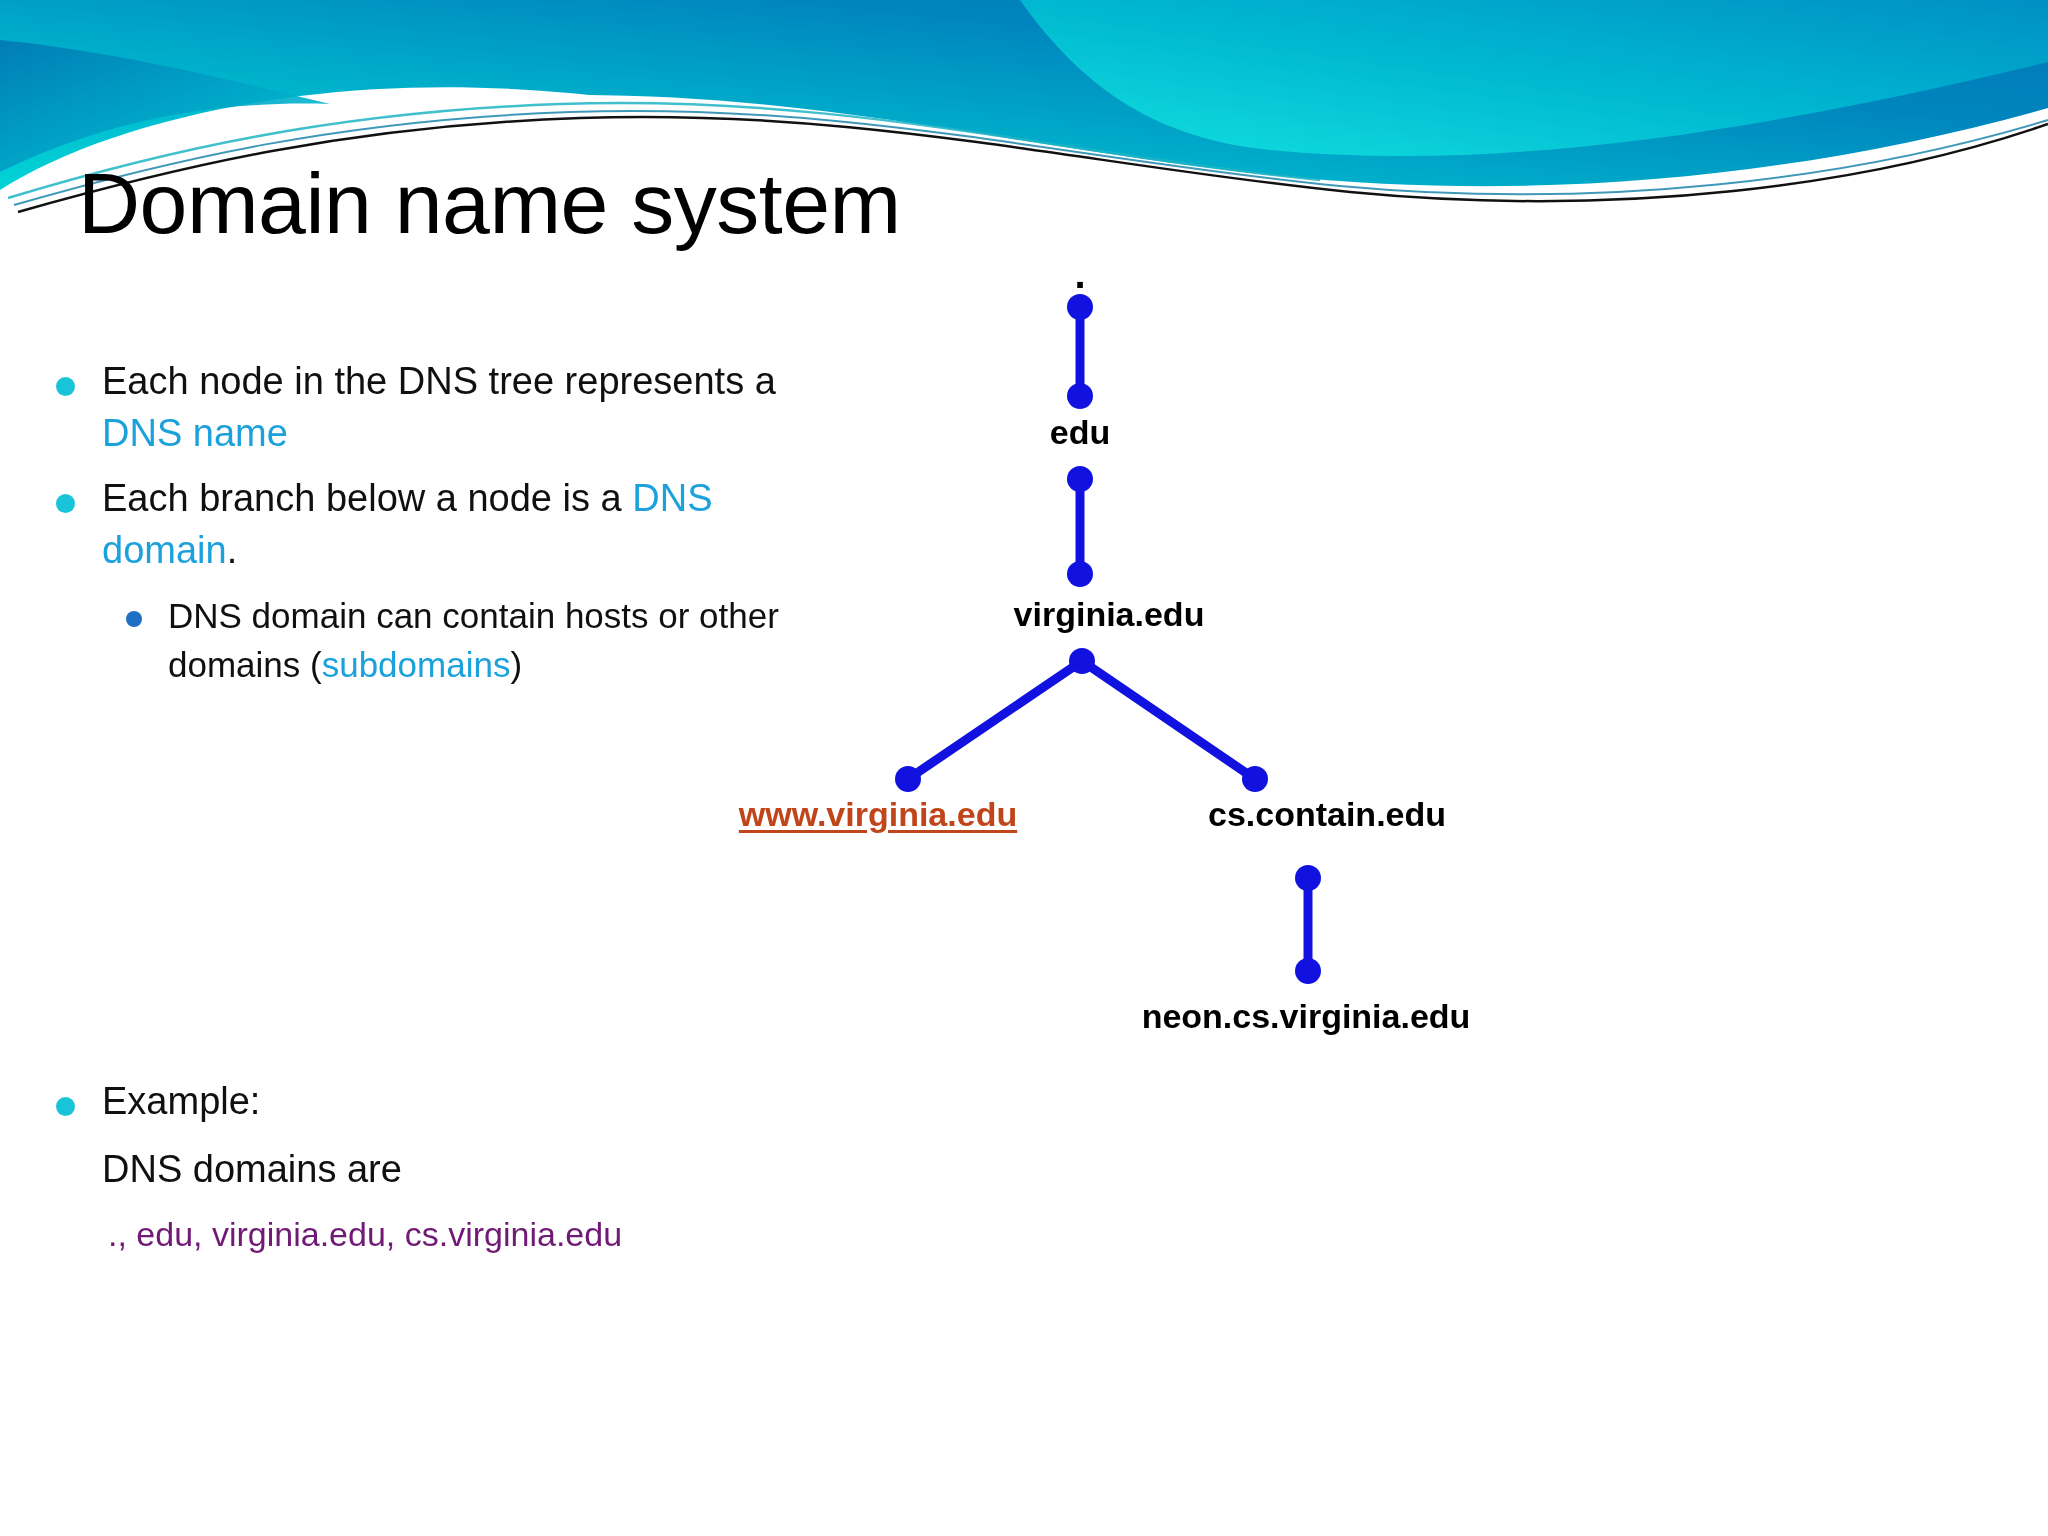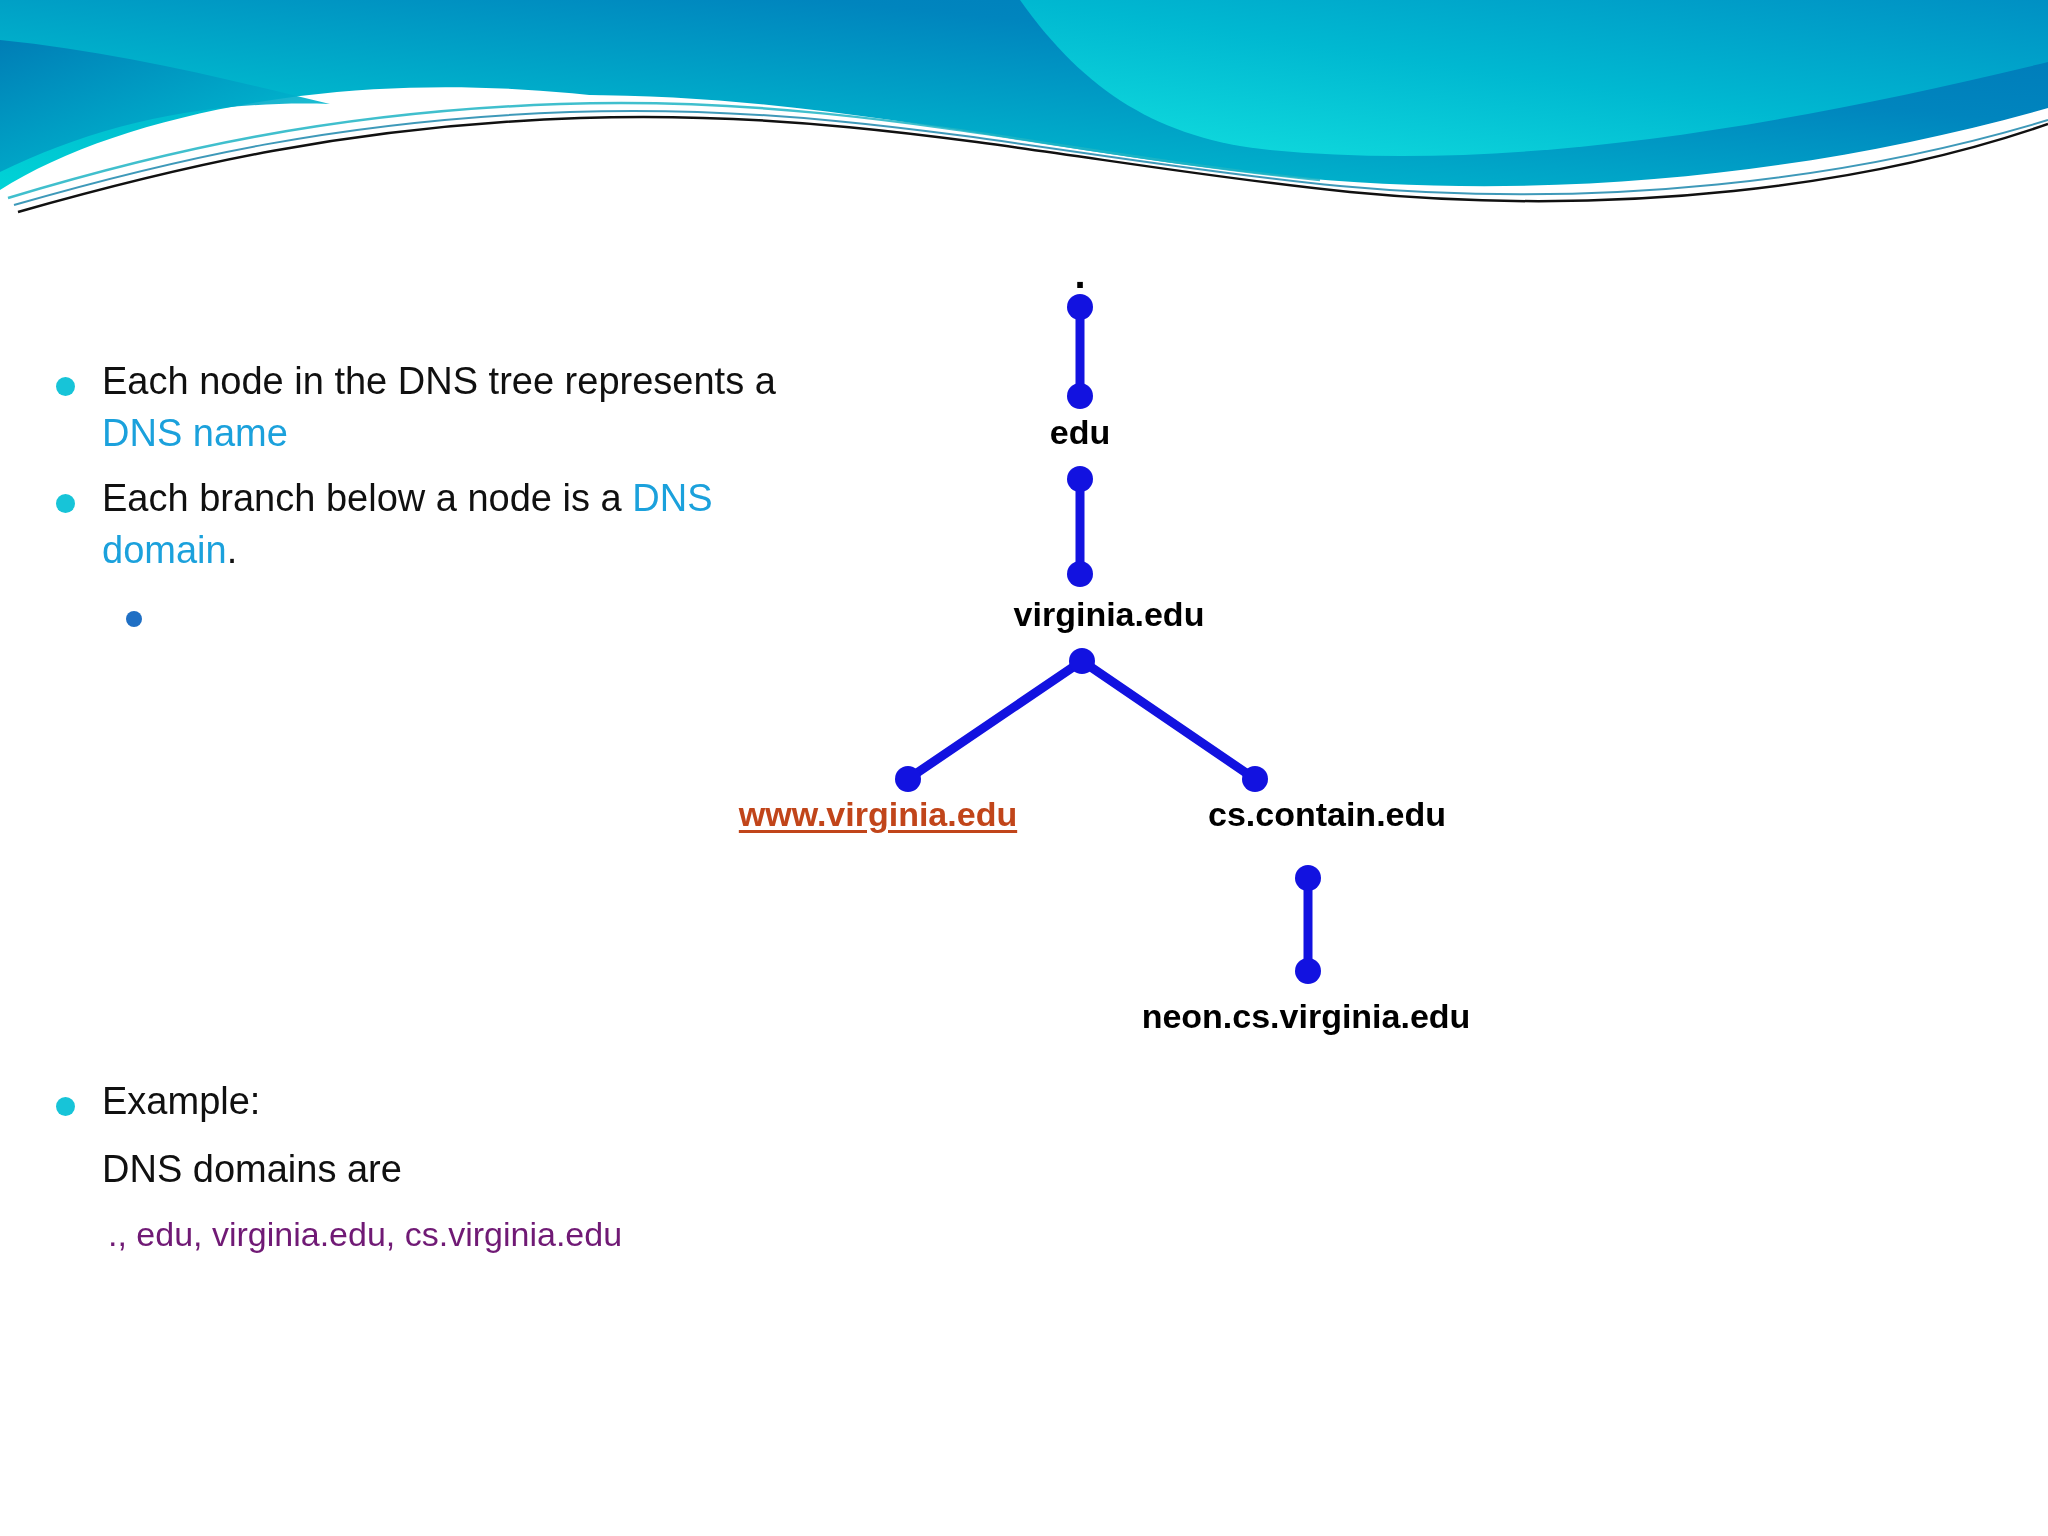--- a/index.html
+++ b/index.html
@@ -200,35 +200,37 @@
 
       <path d="M0,196 C120,150 290,104 520,96 C800,86 1020,150 1280,176 C1560,204 1820,172 2048,108 L2048,230 L0,230 Z" fill="#ffffff"></path>
 
       <path d="M8,198 C160,152 330,112 560,104 C840,94 1060,154 1320,180" fill="none" stroke="#1FB4C4" stroke-width="2.5" opacity="0.85"></path>
       <path d="M14,205 C170,160 340,120 570,112 C850,102 1075,160 1340,186 C1600,210 1850,180 2048,120" fill="none" stroke="#0E7FA8" stroke-width="2" opacity="0.8"></path>
 
       <path d="M18,212 C180,166 350,126 580,118 C860,108 1090,166 1350,192 C1620,218 1870,186 2048,124" fill="none" stroke="#111111" stroke-width="2.5"></path>
     </svg>
   </div>
 
+  <div id="title">Domain name system</div>
 
   <div id="body-col">
 
     <div class="bullet-row">
       <span class="dot"></span>
       <span class="txt"><span>Each node in the DNS tree represents a </span><span class="accent">DNS name</span></span>
     </div>
 
     <div class="bullet-row">
       <span class="dot"></span>
       <span class="txt"><span>Each branch below a node is a </span><span class="accent">DNS domain</span><span>.</span></span>
     </div>
 
     <div class="sub-row">
       <span class="dot"></span>
+      <span class="txt"><span> DNS domain can contain hosts or other domains (</span><span class="accent">subdomains</span><span>)</span></span>
     </div>
 
   </div>
 
   <div id="example-block">
     <span class="dot"></span>
     <div class="ex-line1">Example:</div>
     <div class="ex-line2">DNS domains are</div>
     <div class="ex-line3">., edu, virginia.edu, cs.virginia.edu</div>
   </div>

